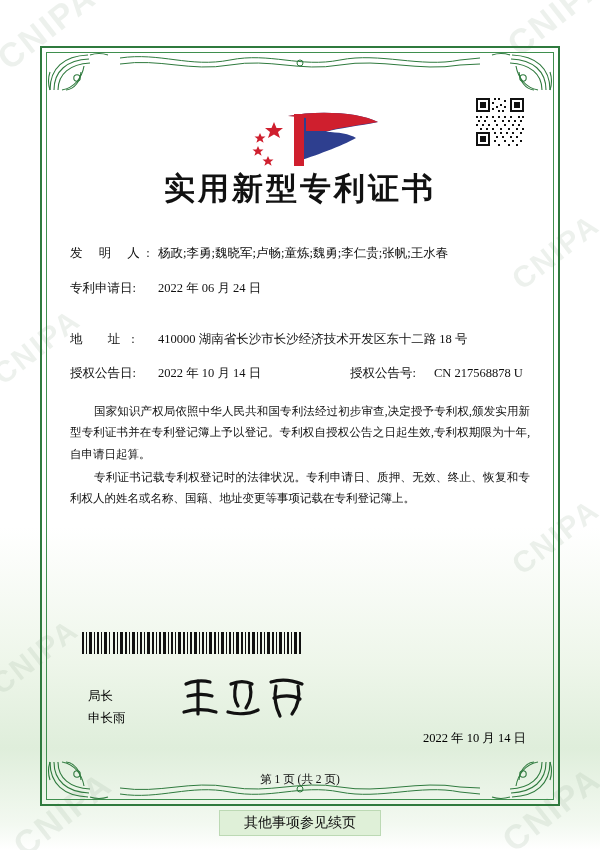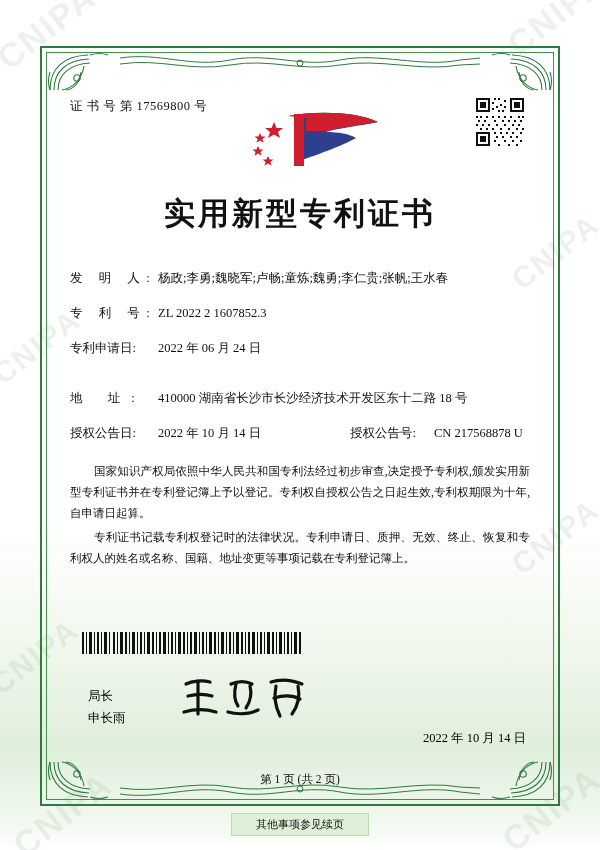--- a/index.html
+++ b/index.html
@@ -209,21 +209,21 @@
     left: 0;
     right: 0;
     bottom: 14px;
     text-align: center;
   }
   .footer-note span {
     display: inline-block;
     background: #dff0d8;
     border: 1px solid #bcd9b4;
     padding: 3px 24px;
-    font-size: 11px;
+    font-size: 14px;
     color: #111;
   }
 </style>
 </head>
 <body>
 
 <div id="page">
 
   <div class="wm big" style="left:-10px; top:8px;">CNIPA</div>
   <div class="wm big" style="left:500px; top:-6px;">CNIPA</div>
@@ -385,21 +385,20 @@
           <rect x="46" y="44" width="2" height="2"></rect>
           <rect x="24" y="48" width="2" height="2"></rect>
         <rect x="34" y="48" width="2" height="2"></rect>
           <rect x="42" y="48" width="2" height="2"></rect>
       </g>
     </svg>
   </div>
 
   <div class="content">
 
-    <div class="cert-no">证 书 号 第 17569800 号</div>
 
     <div class="emblem">
       <svg viewBox="0 0 180 66" width="180" height="66">
 
         <path d="M78,10 C106,4 150,6 168,16 C150,20 128,22 116,26 C128,26 140,28 146,32 C132,40 104,50 86,56 L86,10 Z" fill="#2e3f8f"></path>
         <path d="M78,10 C106,4 150,6 168,16 C152,19 130,21 118,25 L96,25 L96,12 Z" fill="#cf1f2e"></path>
         <path d="M84,8 L94,8 L94,60 L84,60 Z" fill="#cf1f2e"></path>
 
         <g fill="#cf1f2e">
           <polygon points="64,16 66.5,22 73,22 68,26 70,32 64,28.5 58,32 60,26 55,22 61.5,22"></polygon>
@@ -413,24 +412,20 @@
     <div class="title">实用新型专利证书</div>
 
     <div class="fields">
 
 
       <div class="row">
         <div class="lbl sp2">发  明  人:</div>
         <div class="val">杨政;李勇;魏晓军;卢畅;童炼;魏勇;李仁贵;张帆;王水春</div>
       </div>
 
-      <div class="row">
-        <div class="lbl sp2">专  利  号:</div>
-        <div class="val">ZL 2022 2 1607852.3</div>
-      </div>
 
       <div class="row">
         <div class="lbl">专利申请日:</div>
         <div class="val">2022 年 06 月 24 日</div>
       </div>
 
       <div class="row">
       </div>
 
       <div class="row">

